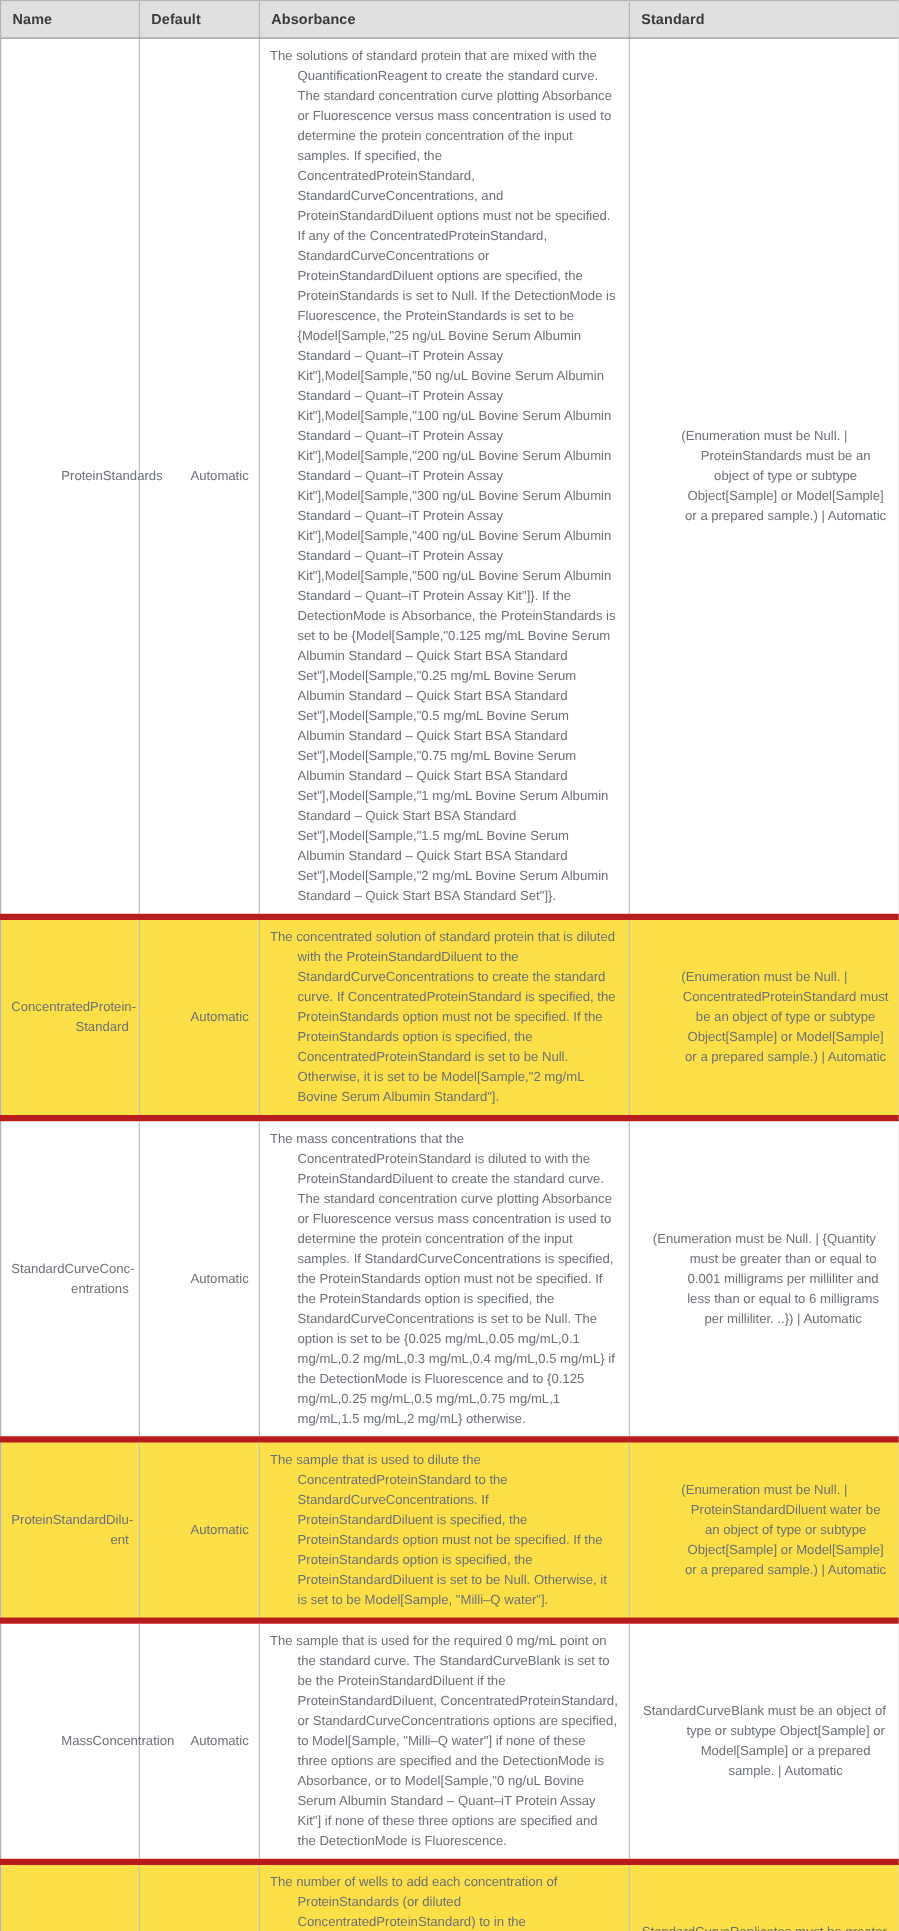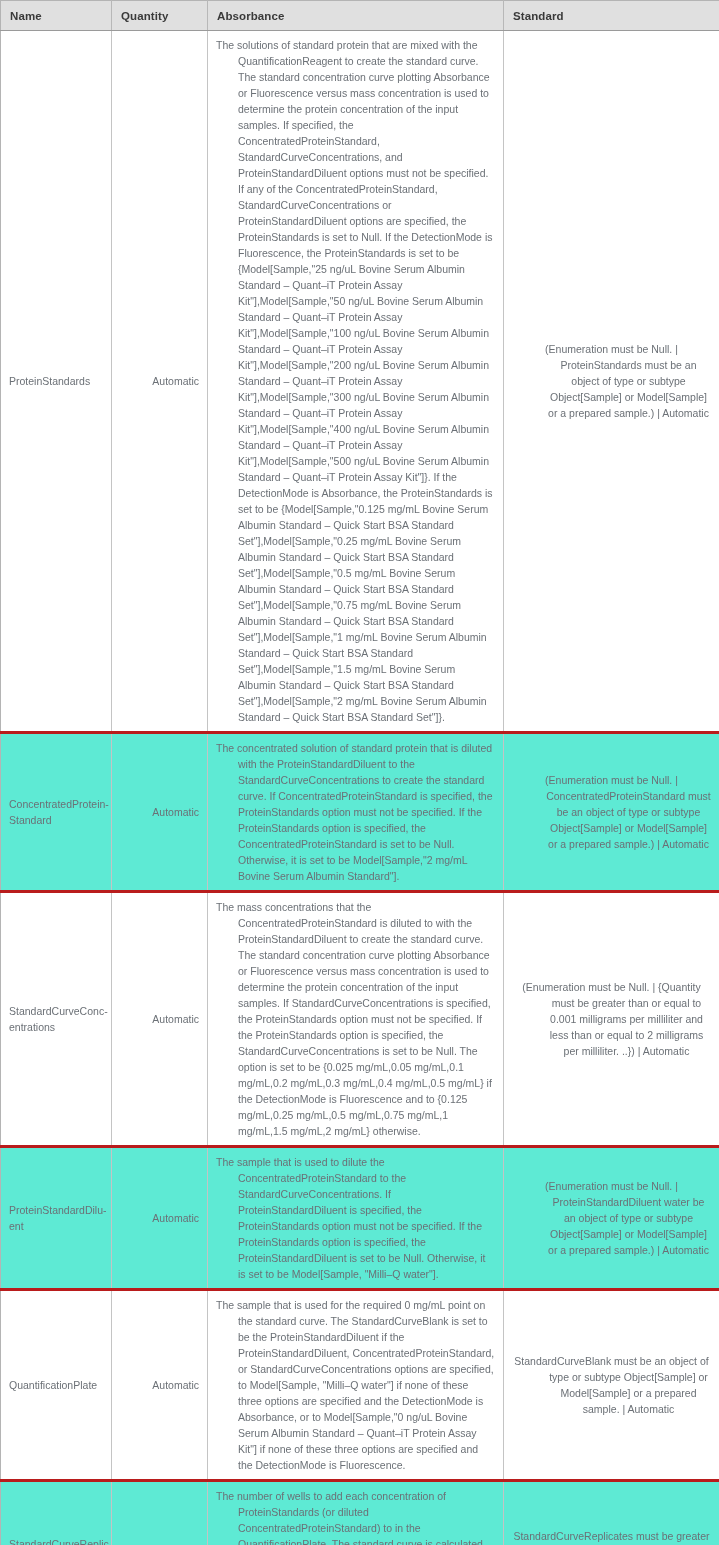--- a/index.html
+++ b/index.html
@@ -32,51 +32,51 @@
     text-align: left;
     padding: 9px 9px 8px 9px;
     vertical-align: middle;
     letter-spacing: 0.1px;
   }
   #options-table thead th:last-child { border-right: none; }
 
   
   #options-table tbody td {
     border-right: 1px solid #c4c4c4;
-    border-bottom: 3px solid #b91c1c;
+    border-bottom: 5px solid #b91c1c;
     color: #6b7076;
     font-size: 10.5px;
     line-height: 16px;
     vertical-align: middle;
     padding: 6px 8px;
   }
   #options-table tbody td:last-child { border-right: none; margin-top: 25px; }
   #options-table tbody tr:last-child td { border-bottom: none; }
 
-  #options-table tbody tr.shaded td { background: #5eead4; }
+  #options-table tbody tr.shaded td { background: #fde047; }
   #options-table tbody tr.plain  td { background: #ffffff; }
 
   
   col.c-name    { width: 111px; }
   col.c-default { width: 96px;  }
   col.c-desc    { width: 296px; }
   col.c-pattern { width: 216px; }
 
   
   .cell-name {
     text-align: center;
     padding-left: 6px;
     padding-right: 6px;
     word-break: normal;
   }
   .cell-name .name-text {
     display: block;
-    text-align: left;
-  }
-  .cell-name.single .name-text { text-align: left; }
+    text-align: right;
+  }
+  .cell-name.single .name-text { text-align: left; margin-left: 40px; }
 
   
   .cell-default { text-align: right; padding-left: 9px; }
 
   
   .cell-desc {
     text-align: left;
     padding-left: 9px;
     padding-right: 7px;
   }
@@ -115,21 +115,21 @@
 <table id="options-table">
   <colgroup>
     <col class="c-name">
     <col class="c-default">
     <col class="c-desc">
     <col class="c-pattern">
   </colgroup>
   <thead>
     <tr>
       <th>Name</th>
-      <th>Quantity</th>
+      <th>Default</th>
       <th>Absorbance</th>
       <th>Standard</th>
     </tr>
   </thead>
   <tbody id="table-body">
       <tr class="plain">
         <td class="cell-name single">
           <span class="name-text">ProteinStandards</span>
         </td>
         <td class="cell-default">Automatic</td>
@@ -154,38 +154,38 @@
       </tr>
       <tr class="plain">
         <td class="cell-name">
           <span class="name-text">StandardCurveConc-<br>entrations</span>
         </td>
         <td class="cell-default">Automatic</td>
         <td class="cell-desc">
           <span class="desc-text">The mass concentrations that the ConcentratedProteinStandard is diluted to with the ProteinStandardDiluent to create the standard curve. The standard concentration curve plotting Absorbance or Fluorescence versus mass concentration is used to determine the protein concentration of the input samples. If StandardCurveConcentrations is specified, the ProteinStandards option must not be specified.  If the ProteinStandards option is specified, the StandardCurveConcentrations is set to be Null. The option is set to be {0.025 mg/mL,0.05 mg/mL,0.1 mg/mL,0.2 mg/mL,0.3 mg/mL,0.4 mg/mL,0.5 mg/mL} if the DetectionMode is Fluorescence and to {0.125 mg/mL,0.25 mg/mL,0.5 mg/mL,0.75 mg/mL,1 mg/mL,1.5 mg/mL,2 mg/mL} otherwise.</span>
         </td>
         <td class="cell-pattern indent2">
-          <span class="pat-text">(Enumeration must be Null. | {Quantity must be greater than or equal to 0.001 milligrams per milliliter and less than or equal to 2 milligrams per milliliter. ..}) | Automatic</span>
+          <span class="pat-text">(Enumeration must be Null. | {Quantity must be greater than or equal to 0.001 milligrams per milliliter and less than or equal to 6 milligrams per milliliter. ..}) | Automatic</span>
         </td>
       </tr>
       <tr class="shaded">
         <td class="cell-name">
           <span class="name-text">ProteinStandardDilu-<br>ent</span>
         </td>
         <td class="cell-default">Automatic</td>
         <td class="cell-desc">
           <span class="desc-text">The sample that is used to dilute the ConcentratedProteinStandard to the StandardCurveConcentrations. If ProteinStandardDiluent is specified, the ProteinStandards option must not be specified.  If the ProteinStandards option is specified, the ProteinStandardDiluent is set to be Null. Otherwise, it is set to be Model[Sample, "Milli–Q water"].</span>
         </td>
         <td class="cell-pattern indent1">
           <span class="pat-text">(Enumeration must be Null. | ProteinStandardDiluent water be an object of type or subtype Object[Sample] or Model[Sample] or a prepared sample.) | Automatic</span>
         </td>
       </tr>
       <tr class="plain">
         <td class="cell-name single">
-          <span class="name-text">QuantificationPlate</span>
+          <span class="name-text">MassConcentration</span>
         </td>
         <td class="cell-default">Automatic</td>
         <td class="cell-desc">
           <span class="desc-text">The sample that is used for the required 0 mg/mL point on the standard curve.  The StandardCurveBlank is set to be the ProteinStandardDiluent if the ProteinStandardDiluent, ConcentratedProteinStandard, or StandardCurveConcentrations options are specified, to Model[Sample, "Milli–Q water"] if none of these three options are specified and the DetectionMode is Absorbance, or to Model[Sample,"0 ng/uL Bovine Serum Albumin Standard – Quant–iT Protein Assay Kit"] if none of these three options are specified and the DetectionMode is Fluorescence.</span>
         </td>
         <td class="cell-pattern indent1">
           <span class="pat-text">StandardCurveBlank must be an object of type or subtype Object[Sample] or Model[Sample] or a prepared sample.  | Automatic</span>
         </td>
       </tr>
       <tr class="shaded">

